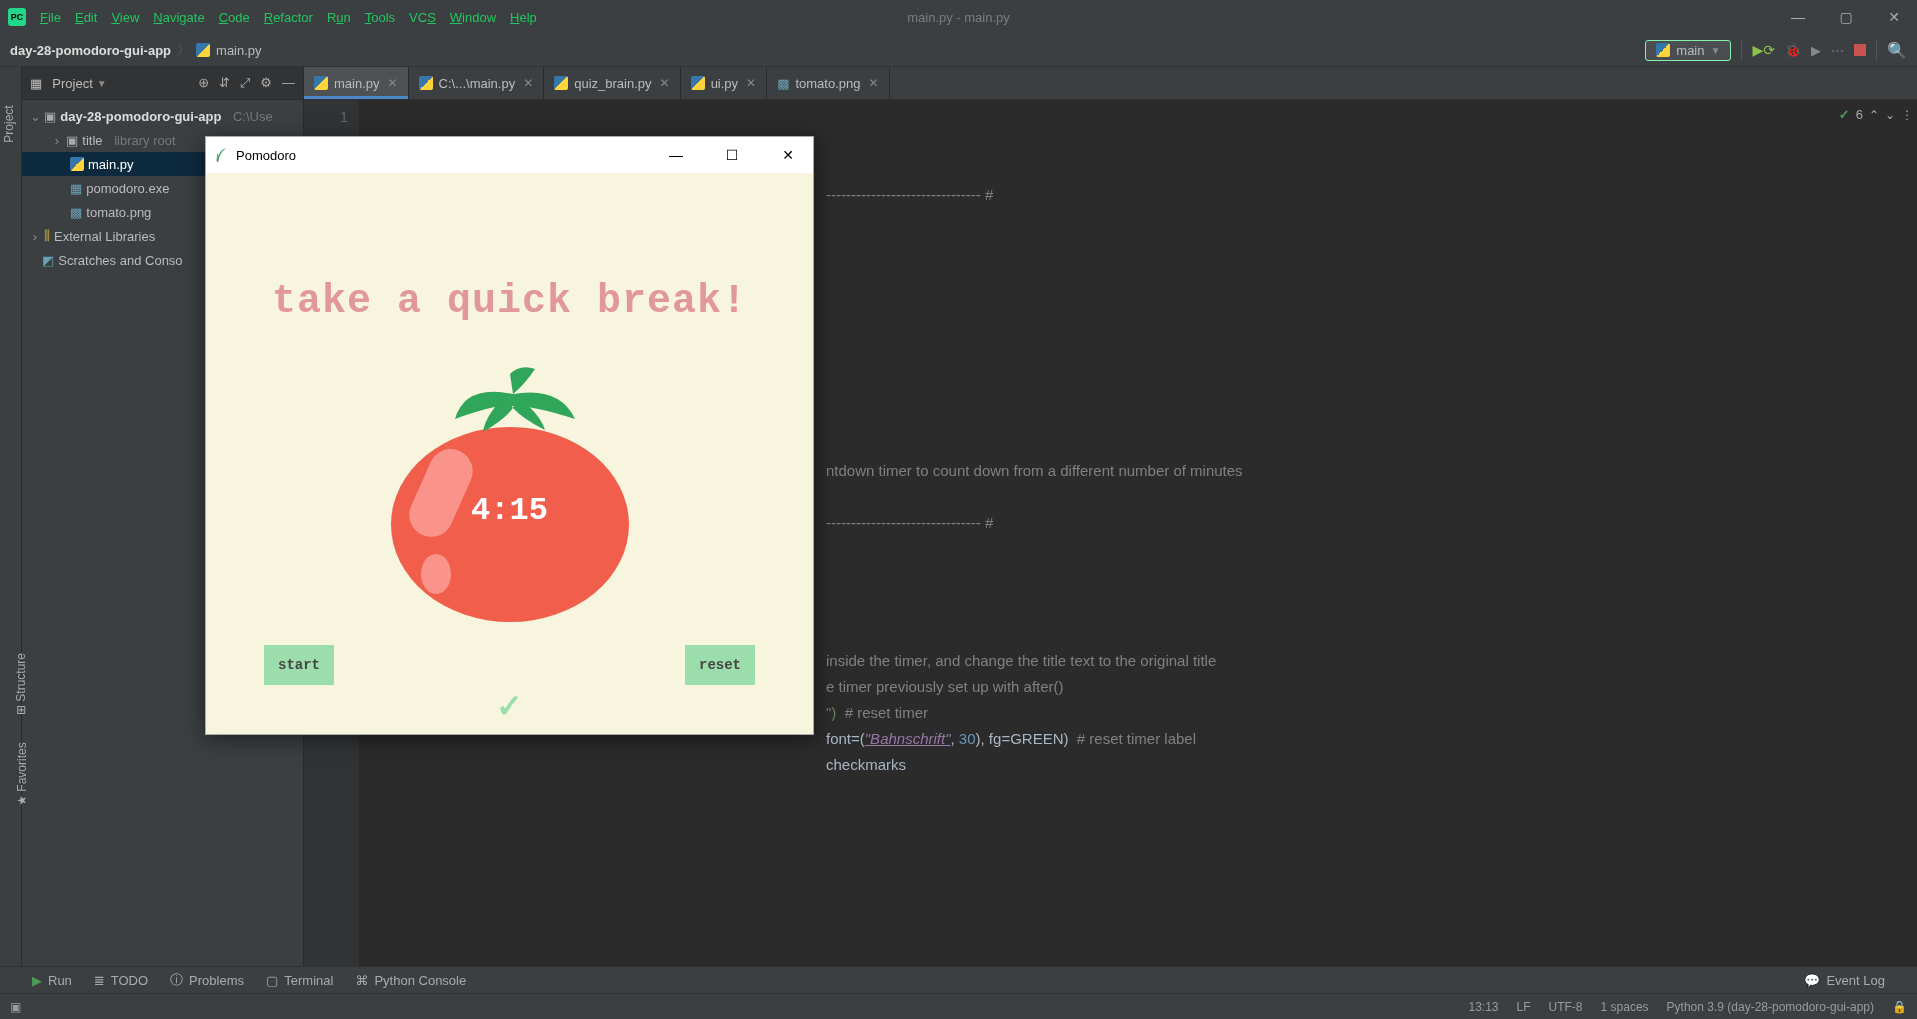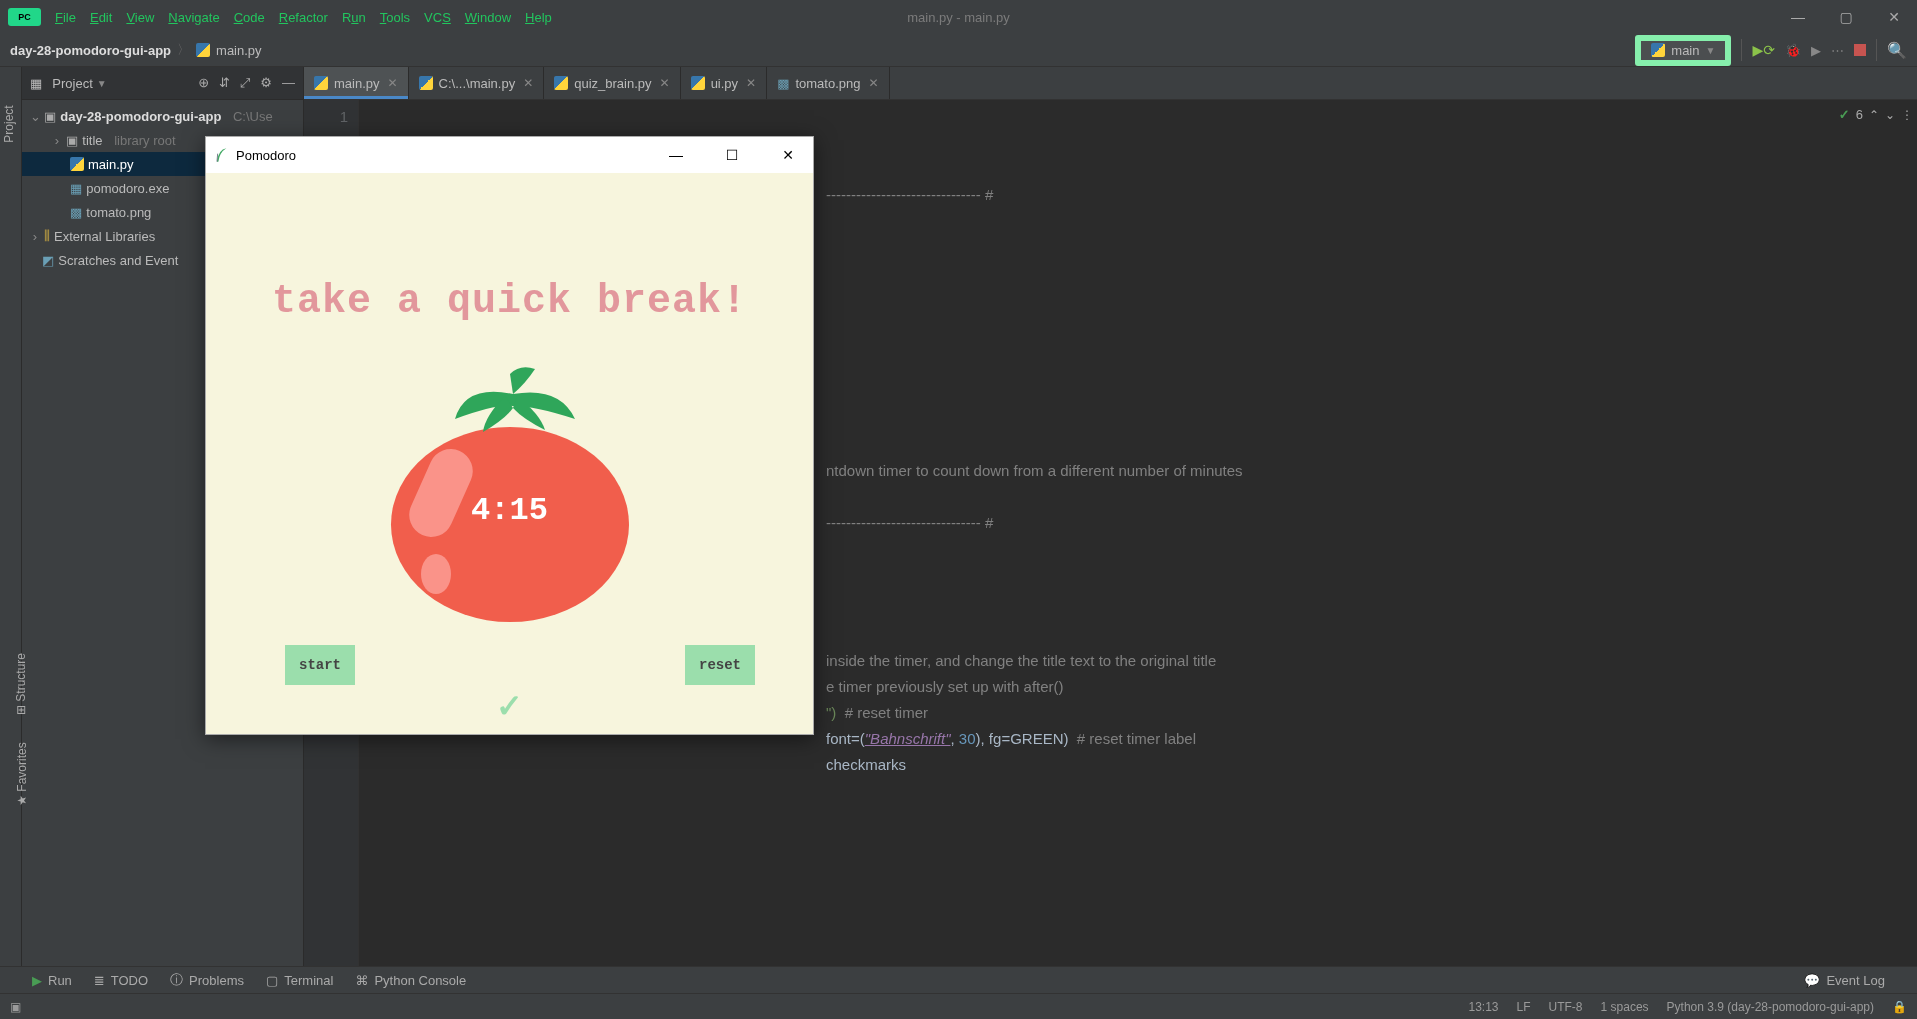--- a/index.html
+++ b/index.html
@@ -1,34 +1,34 @@
 <!DOCTYPE html>
 <html><head>
 <meta charset="utf-8">
 <style>
 * { margin: 0; padding: 0; box-sizing: border-box; font-family: "Segoe UI", Arial, sans-serif; }
 body { background: #2b2b2b; width: 1917px; height: 1019px; overflow: hidden; position: relative; color: #bbb; font-size: 13px; user-select: none; }
 
 
 .title-bar { height: 34px; background: #3c3f41; display: flex; align-items: center; padding: 0 8px; position: relative; }
-.title-bar .app-icon { width: 33px; height: 18px; background: #21d789; border-radius: 3px; display: flex; align-items: center; justify-content: center; margin-right: 14px; color: #000; font-size: 9px; font-weight: bold; }
+.title-bar .app-icon { width: 18px; height: 18px; background: #21d789; border-radius: 3px; display: flex; align-items: center; justify-content: center; margin-right: 14px; color: #000; font-size: 9px; font-weight: bold; }
 .title-bar .menus { display: flex; gap: 14px; }
 .title-bar .menus span { color: #22c55e; cursor: default; }
 .title-bar .menus span u { text-decoration: underline; }
 .title-bar .window-title { position: absolute; left: 50%; top: 50%; transform: translate(-50%,-50%); color: #7b7b7b; }
 .title-bar .win-controls { margin-left: auto; display: flex; gap: 18px; color: #aaa; font-size: 14px; }
 .title-bar .win-controls div { width: 30px; text-align: center; }
 
 
 .nav-row { height: 33px; background: #3c3f41; display: flex; align-items: center; padding: 0 10px; border-bottom: 1px solid #323232; position: relative; }
 .breadcrumb { display: flex; align-items: center; gap: 6px; color: #bbb; }
 .breadcrumb .sep { color: #666; }
 .breadcrumb .py-icon { width: 14px; height: 14px; background: linear-gradient(135deg,#3776ab 50%,#ffd43b 50%); border-radius: 2px; display: inline-block; }
 .nav-right { position: absolute; right: 10px; top: 0; height: 100%; display: flex; align-items: center; gap: 10px; }
-.run-config { background: #4b4e50; border: 6px solid #86efac; border-radius: 3px; padding: 2px 10px; display: flex; align-items: center; gap: 6px; color: #bbb; }
+.run-config { background: #4b4e50; border: 1px solid #86efac; border-radius: 3px; padding: 2px 10px; display: flex; align-items: center; gap: 6px; color: #bbb; }
 .nav-right .tri { color: #8bc34a; }
 .nav-right .bug { color: #8bc34a; }
 .nav-right .sq { width: 12px; height: 12px; background: #c75450; display: inline-block; }
 .nav-right .search-icon { font-size: 16px; color: #aaa; }
 .sep-v { width:1px; height:22px; background:#555; }
 
 
 .main { display: flex; height: calc(100% - 34px - 33px - 26px); }
 
 
@@ -89,21 +89,21 @@
 .pom-titlebar .pom-title { font-size: 13px; }
 .pom-titlebar .pom-controls { margin-left: auto; display: flex; gap: 22px; color: #000; font-size: 14px; }
 .pom-titlebar .pom-controls div { width: 34px; text-align: center; }
 .pom-canvas { position: absolute; left: 0; right: 0; top: 36px; bottom: 0; background: #f7f5dd; display: flex; flex-direction: column; align-items: center; padding-top: 106px; }
 .pom-heading { color: #e2979c; font-size: 40px; font-weight: bold; font-family: "Courier New", monospace; letter-spacing: 1px; }
 .tomato { position: relative; width: 250px; height: 250px; margin-top: 48px; }
 .tomato .body { position: absolute; left: 6px; top: 55px; width: 238px; height: 195px; background: #f15e4c; border-radius: 50%; }
 .tomato .shine { position: absolute; left: 34px; top: 75px; width: 44px; height: 92px; background: #fa9389; border-radius: 24px; transform: rotate(24deg); }
 .tomato .dot { position: absolute; left: 36px; top: 182px; width: 30px; height: 40px; background: #fa9389; border-radius: 50%; }
 .tomato .time { position: absolute; left: 0; right: 0; top: 120px; text-align: center; font-family: "Courier New", monospace; font-weight: bold; font-size: 32px; color: #fff; }
-.pom-buttons { position: absolute; left: 58px; right: 58px; top: 472px; display: flex; justify-content: space-between; margin-left: 21px; }
+.pom-buttons { position: absolute; left: 58px; right: 58px; top: 472px; display: flex; justify-content: space-between; }
 .pom-btn { background: #9bdeac; border: none; padding: 12px 14px; font-family: "Courier New", monospace; font-size: 14px; color: #444; font-weight: bold; }
 .pom-check { position: absolute; left: 0; right: 0; top: 514px; text-align: center; color: #9bdeac; font-size: 32px; font-weight: bold; }
 
 .fakescroll { position:absolute; left:22px; bottom:0; width:100px; height:9px; background:#4d4d4d; border-radius:3px; }
 </style>
 </head>
 <body>
 
 <div class="title-bar">
   <div class="app-icon">PC</div>
@@ -200,21 +200,21 @@
         <span style="color:#6a9fb5">▩</span>
         <span>tomato.png</span>
       </div>
       <div class="tree-row">
         <span class="arr">›</span>
         <span class="lib-icon">⫼</span>
         <span>External Libraries</span>
       </div>
       <div class="tree-row" style="padding-left:20px">
         <span style="color:#6a9fb5">◩</span>
-        <span>Scratches and Event</span>
+        <span>Scratches and Conso</span>
       </div>
     </div>
     <div style="flex:1"></div>
     <div class="fakescroll" style="position:relative;left:0;margin:0 0 0 0;"></div>
   </div>
 
   <div class="editor-wrap">
     <div class="tabs">
       <div class="tab active">
         <span class="py-icon" style="width:14px;height:14px;display:inline-block;background:linear-gradient(135deg,#3776ab 50%,#ffd43b 50%);border-radius:2px;"></span>

